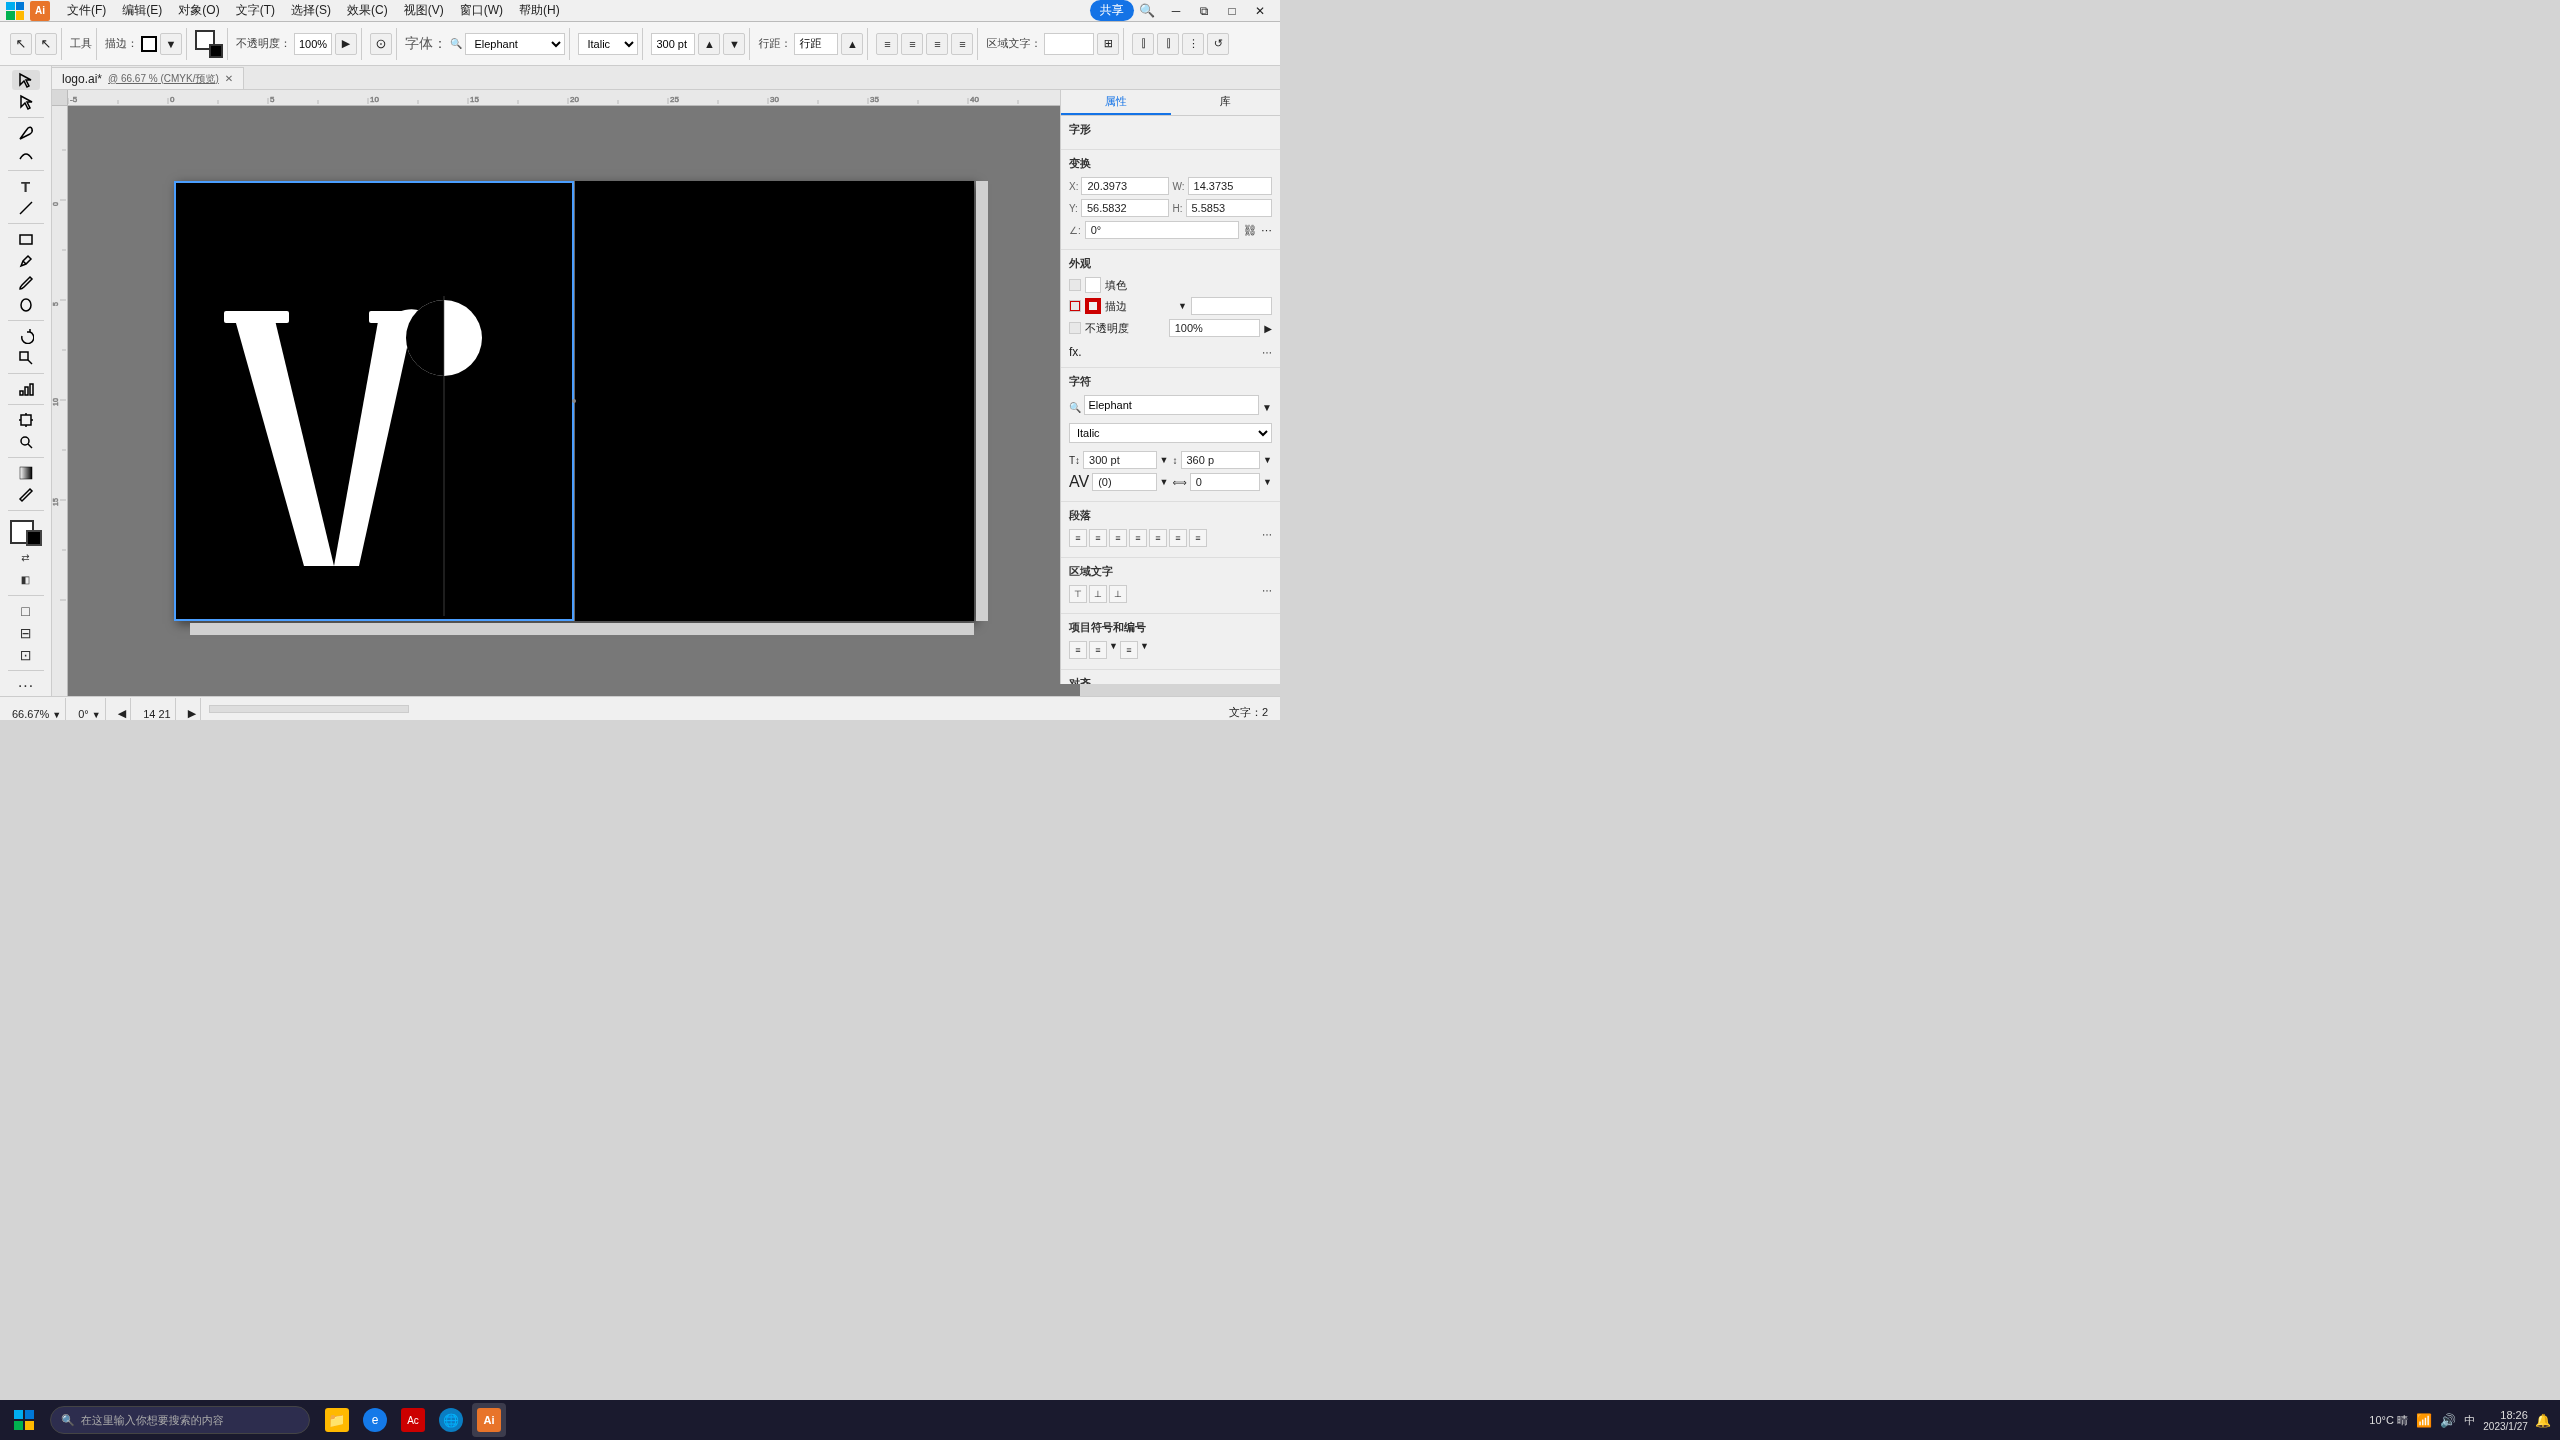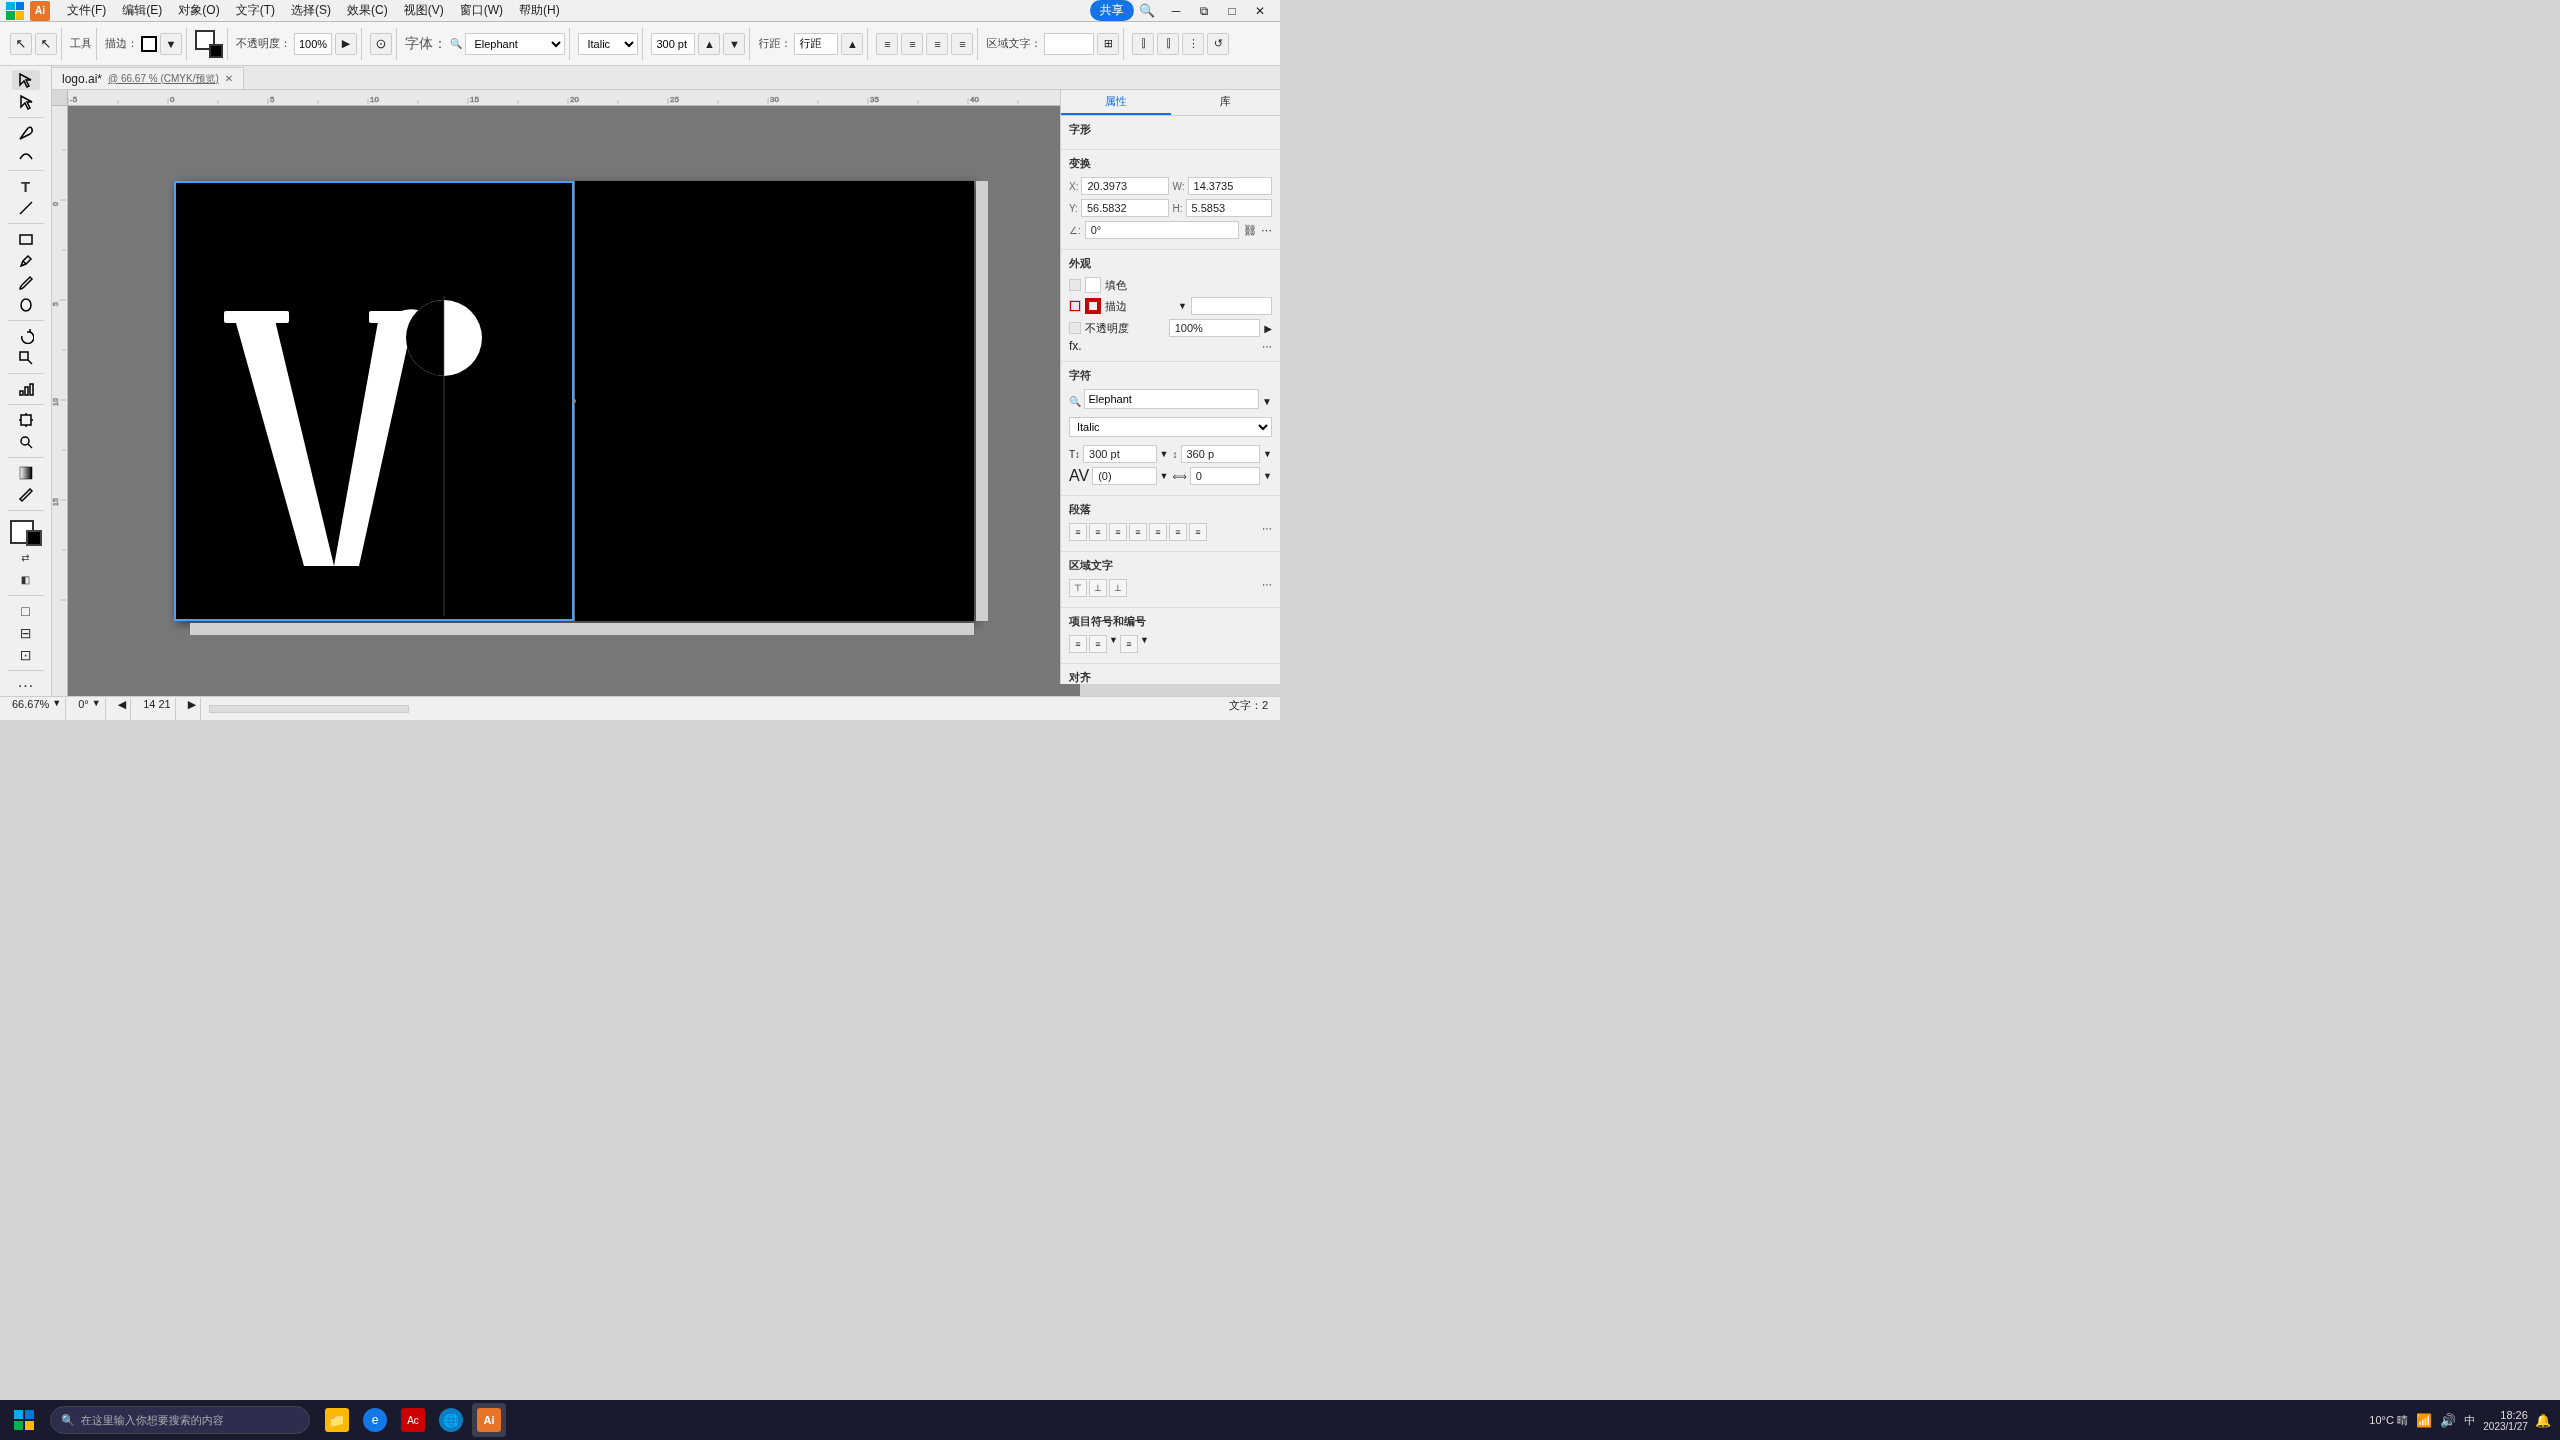--- a/index.html
+++ b/index.html
@@ -320,21 +320,21 @@
     .rp-color-row {
       display: flex;
       align-items: center;
       gap: 4px;
       margin-bottom: 4px;
     }
     .rp-opacity-row {
       display: flex;
       align-items: center;
       gap: 4px;
-      margin-bottom: 2px;
+      margin-bottom: 8px;
     }
     .rp-align-row {
       display: flex;
       gap: 2px;
       margin-bottom: 4px;
     }
     .rp-align-btn {
       width: 18px; height: 18px;
       border: 1px solid #ccc;
       background: #f5f5f5;
@@ -371,21 +371,21 @@
       background: #f0f0f0;
       border-top: 1px solid #ccc;
       display: flex;
       align-items: center;
       padding: 0 8px;
       gap: 8px;
       font-size: 11px;
       z-index: 100;
     }
     .status-item {
-      display: flex; align-items: flex-start; gap: 3px;
+      display: flex; align-items: flex-end; gap: 3px;
       padding: 0 4px;
       border-right: 1px solid #ccc;
       height: 22px;
     }
     .status-item:last-child { border-right: none; }
     .status-taskbar {
       position: fixed;
       bottom: 0; left: 0; right: 0;
       height: 40px;
       background: #1a1a2e;

